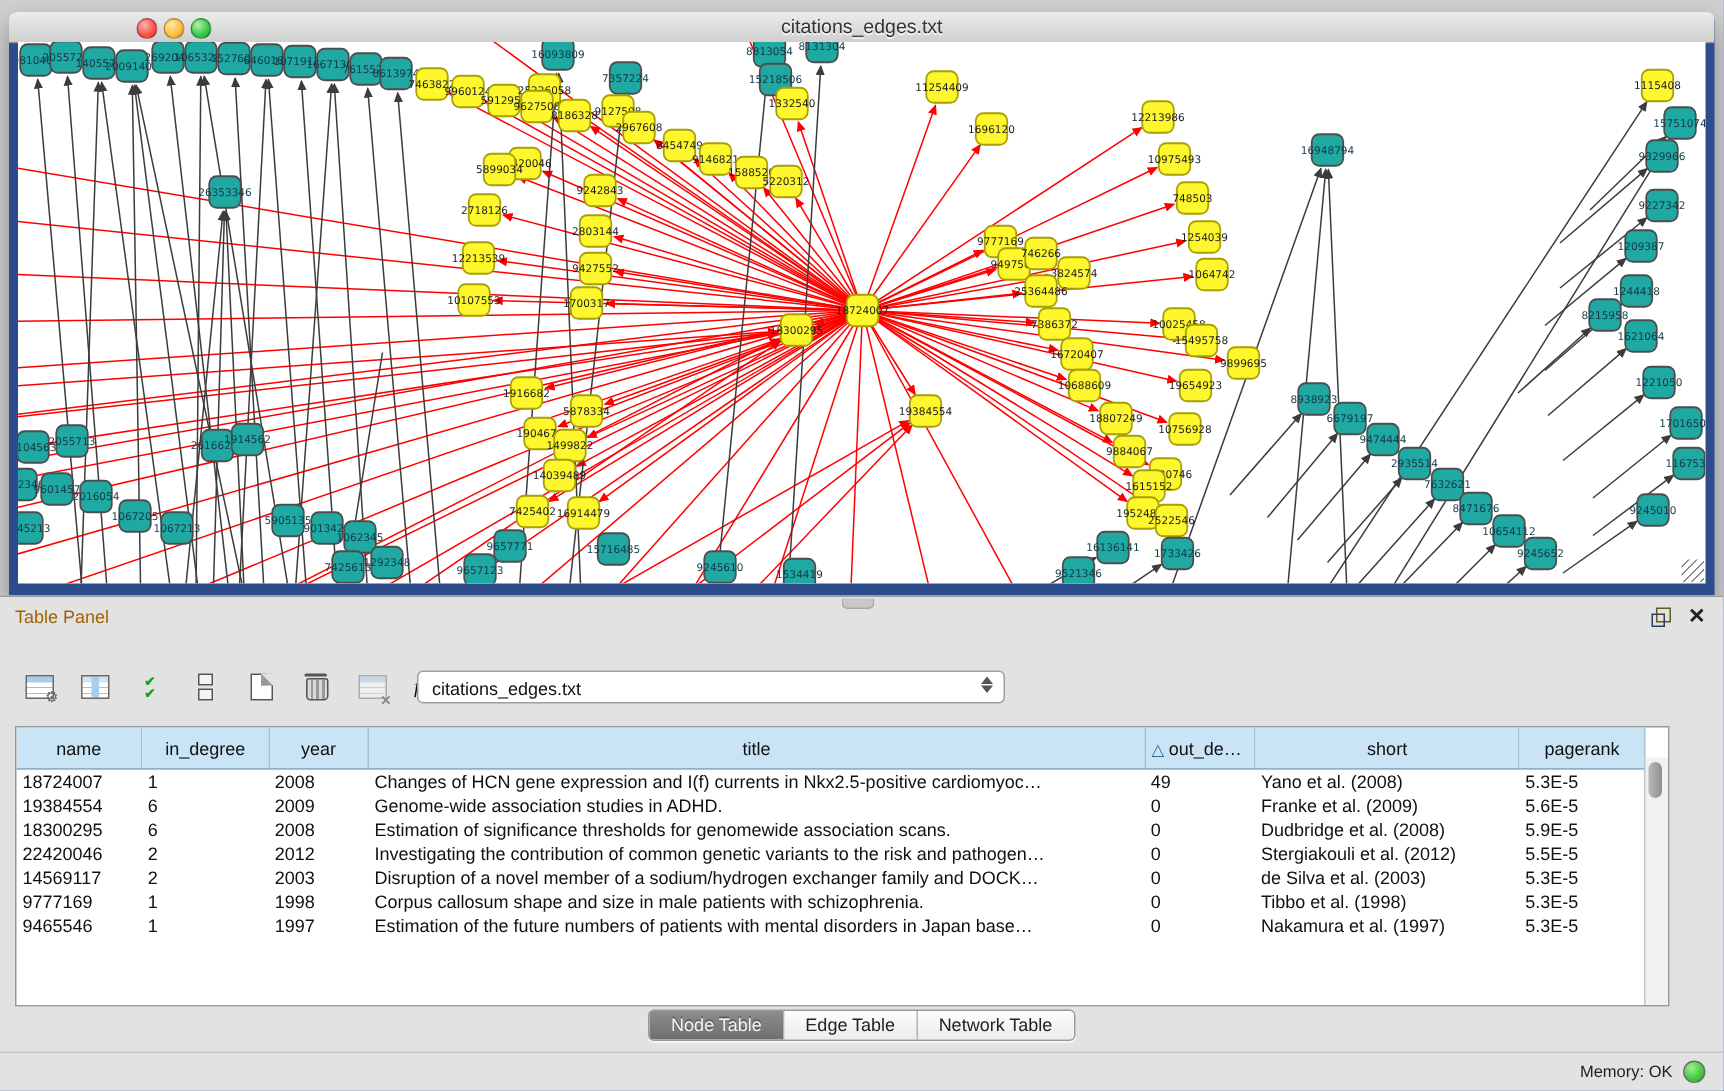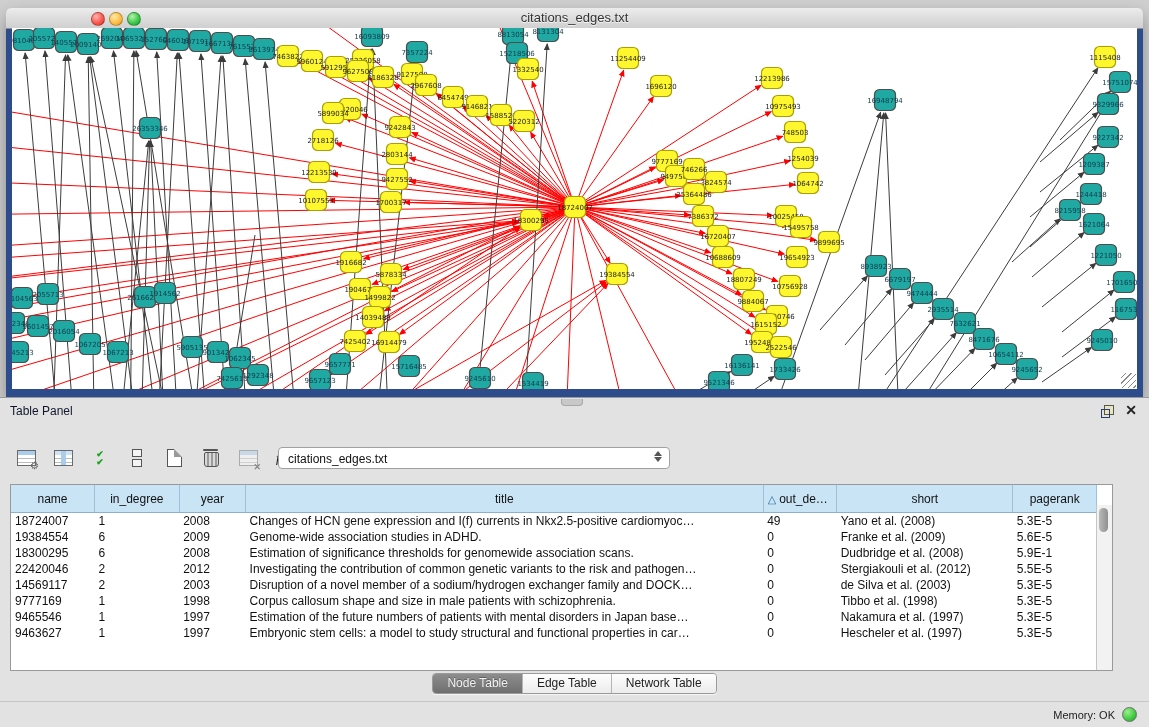--- a/index.html
+++ b/index.html
@@ -15,21 +15,21 @@
   .tl.red{left:85px;background:radial-gradient(circle at 35% 30%,#ffb3ae,#f95349 60%,#d93a30);}
   .tl.yel{left:103px;background:radial-gradient(circle at 35% 30%,#ffe9a8,#fdbc40 60%,#df9b1e);}
   .tl.grn{left:121px;background:radial-gradient(circle at 35% 30%,#b9f0a8,#35c649 60%,#1ea131);}
   .canvas{position:absolute;left:6px;top:20px;width:1125px;height:361px;background:#fff;overflow:hidden;}
   .canvas svg{display:block;}
   .grip{position:absolute;right:1px;bottom:1px;width:15px;height:15px;
     background:repeating-linear-gradient(135deg,transparent 0 3px,#8a8a8a 3px 4px);}
   
   .table-panel{position:absolute;left:0;top:397px;width:1149px;height:330px;background:#e2e2e2;border-top:1px solid #9a9a9a;}
   .panel-header{position:absolute;left:0;top:1px;right:0;height:24px;}
-  .panel-title{position:absolute;left:10px;top:5px;font-size:12px;color:#0f172a;}
+  .panel-title{position:absolute;left:10px;top:5px;font-size:12px;color:#a16207;}
   .float-ic{position:absolute;right:36px;top:6px;width:12px;height:12px;}
   .float-ic .sq1{position:absolute;left:3px;top:0;width:8px;height:8px;border:1px solid #5a5a3c;background:#e8e4c8;}
   .float-ic .sq2{position:absolute;left:0;top:4px;width:7px;height:7px;border:1px solid #2c3c6c;background:transparent;}
   .close-ic{position:absolute;right:12px;top:3px;font-size:14px;font-weight:bold;color:#222;cursor:default;}
   .divider-handle{position:absolute;left:561px;top:0px;width:20px;height:6px;background:#c8c8c8;border:1px solid #a8a8a8;border-top:none;border-radius:0 0 4px 4px;}
   .toolbar{position:absolute;left:12px;top:44px;height:32px;display:flex;align-items:center;gap:9px;}
   .tbtn{width:28px;height:26px;position:relative;display:flex;align-items:center;justify-content:center;}
   .mini-table{width:17px;height:14px;border:1px solid #6a6a6a;background:
     linear-gradient(#aacdec,#aacdec) 0 0/100% 4px no-repeat,
     repeating-linear-gradient(#fff 0 3px,#bbb 3px 4px);}
@@ -815,21 +815,21 @@
               <td class="c-short">Franke et al. (2009)</td>
               <td>5.6E-5</td>
             </tr>
             <tr>
               <td>18300295</td>
               <td>6</td>
               <td>2008</td>
               <td>Estimation of significance thresholds for genomewide association scans.</td>
               <td>0</td>
               <td class="c-short">Dudbridge et al. (2008)</td>
-              <td>5.9E-1</td>
+              <td>5.9E-5</td>
             </tr>
             <tr>
               <td>22420046</td>
               <td>2</td>
               <td>2012</td>
               <td>Investigating the contribution of common genetic variants to the risk and pathogen…</td>
               <td>0</td>
               <td class="c-short">Stergiakouli et al. (2012)</td>
               <td>5.5E-5</td>
             </tr>
@@ -853,29 +853,20 @@
             </tr>
             <tr>
               <td>9465546</td>
               <td>1</td>
               <td>1997</td>
               <td>Estimation of the future numbers of patients with mental disorders in Japan base…</td>
               <td>0</td>
               <td class="c-short">Nakamura et al. (1997)</td>
               <td>5.3E-5</td>
             </tr>
-            <tr>
-              <td>9463627</td>
-              <td>1</td>
-              <td>1997</td>
-              <td>Embryonic stem cells: a model to study structural and functional properties in car…</td>
-              <td>0</td>
-              <td class="c-short">Hescheler et al. (1997)</td>
-              <td>5.3E-5</td>
-            </tr>
           </tbody>
       </table>
       <div class="vscroll">
         <div class="vthumb"></div>
       </div>
     </div>
 
     <div class="tabbar">
       <span class="seg" id="tabs">
           <span class="tab sel">Node Table</span>

